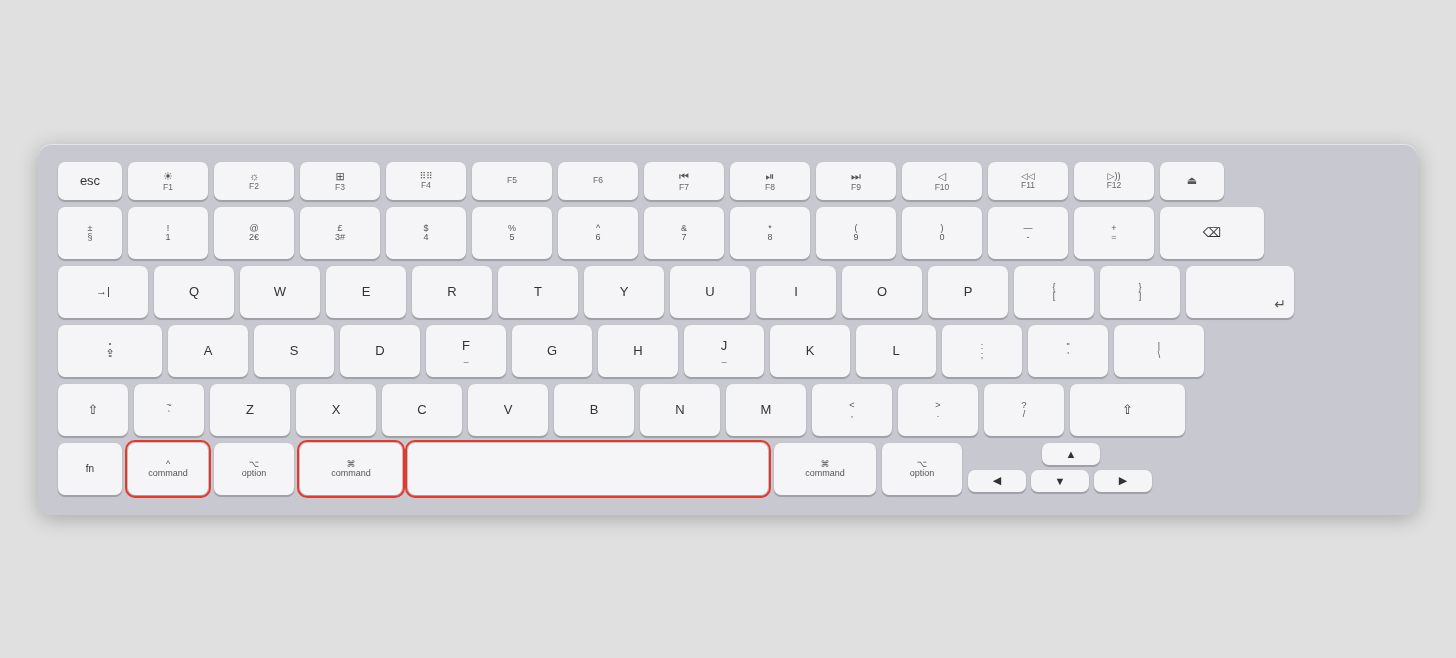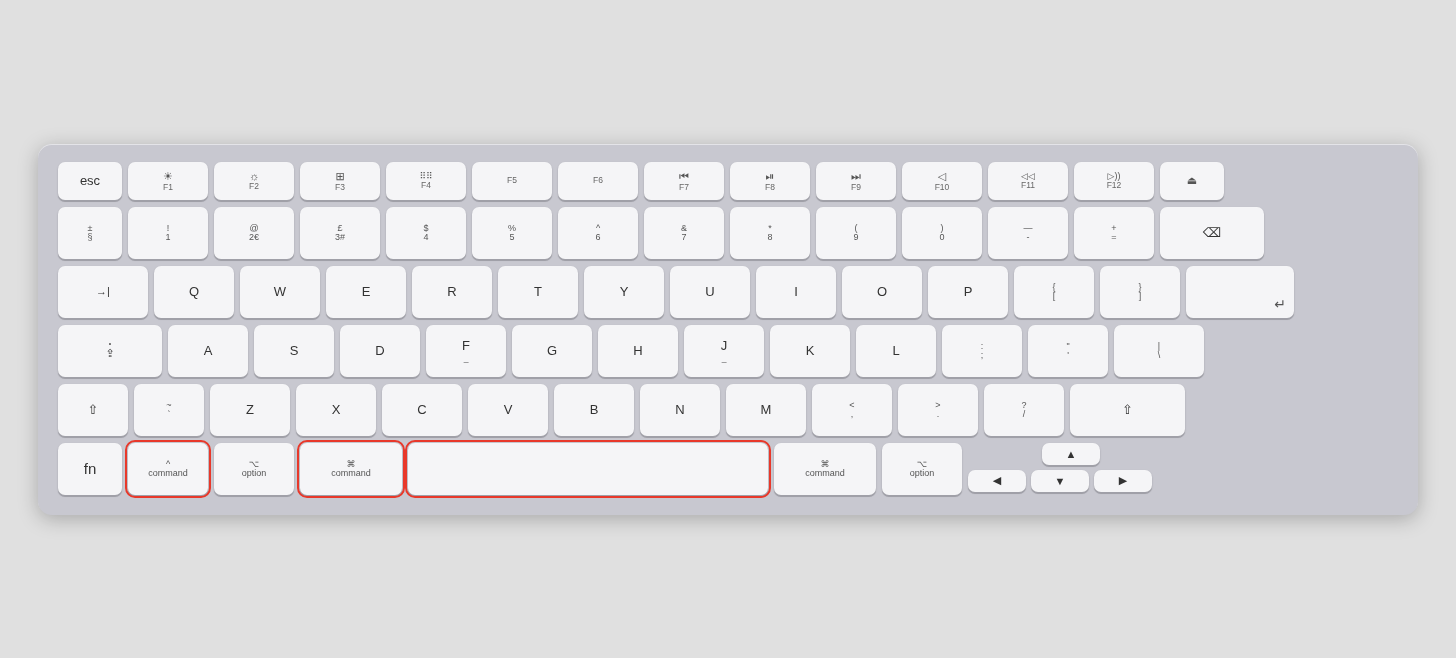--- a/index.html
+++ b/index.html
@@ -372,21 +372,21 @@
       <span class="top-label">?</span>
       <span class="bottom-label">/</span>
     </div>
     <div class="key w-rshift">
       <span class="main-label">⇧</span>
     </div>
   </div>
 
   <div class="key-row">
     <div class="key w-fn">
-      <span class="main-label" style="font-size:15px">fn</span>
+      <span class="main-label" style="font-size:10px">fn</span>
     </div>
     <div class="key w-control highlighted">
       <span class="top-label">^</span>
       <span class="bottom-label">command</span>
     </div>
     <div class="key w-option">
       <span class="top-label">⌥</span>
       <span class="bottom-label">option</span>
     </div>
     <div class="key w-command highlighted">

